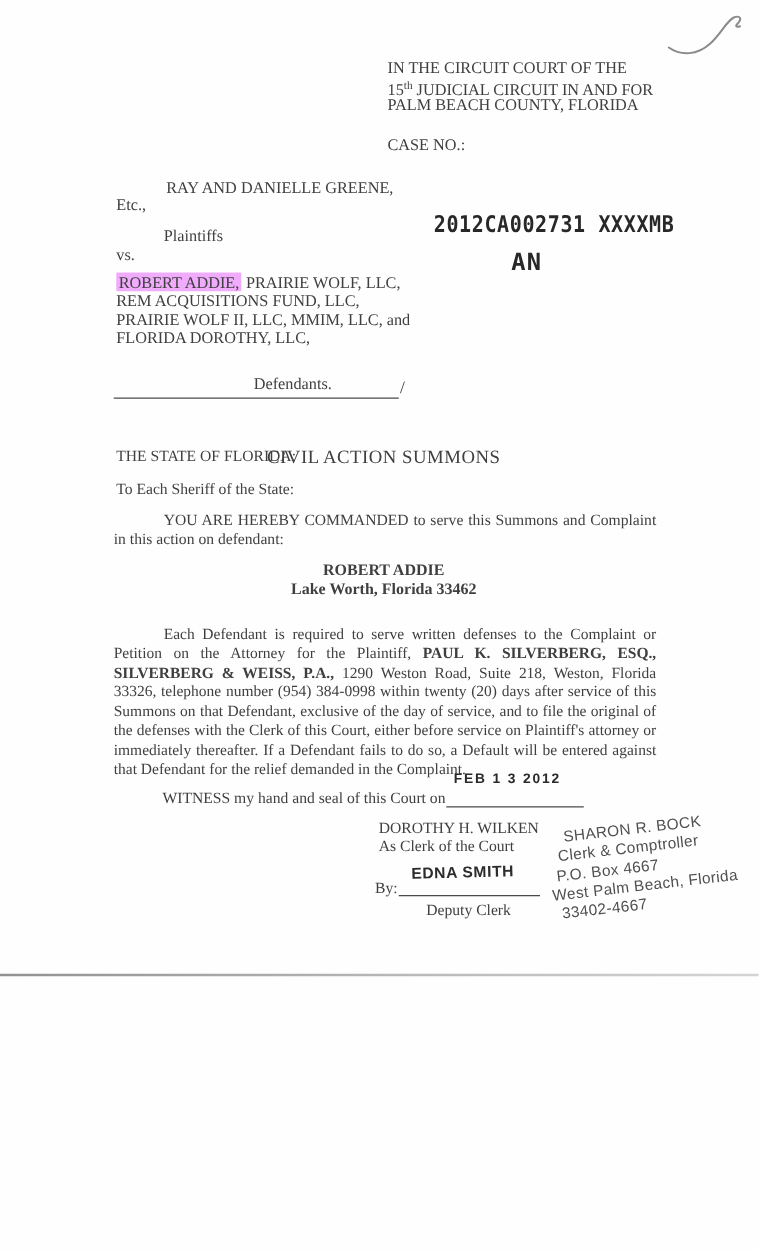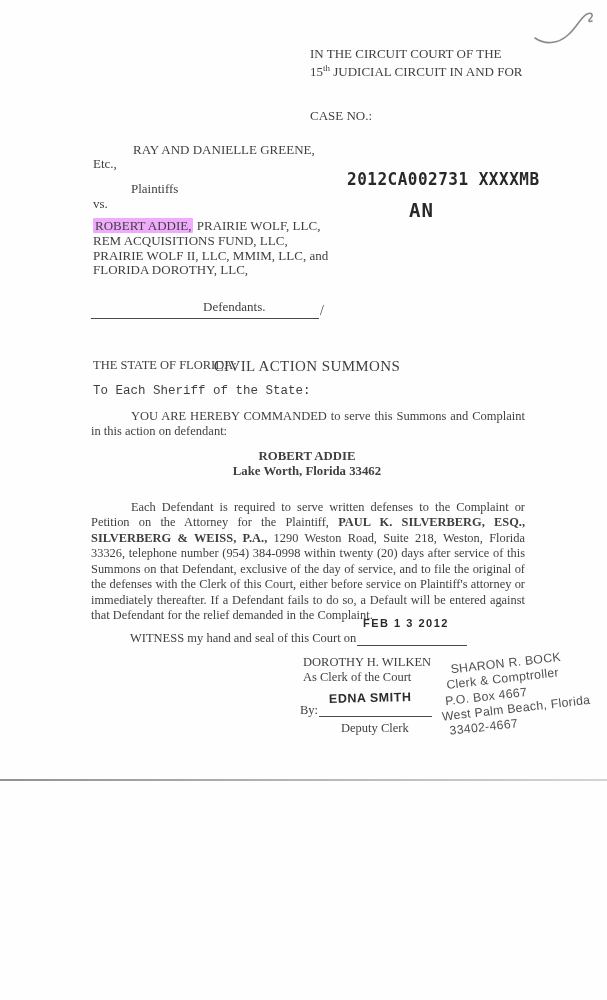--- a/index.html
+++ b/index.html
@@ -34,20 +34,21 @@
 <body>
 
 <div class="page">
 
   <svg class="abs" style="left:513px;top:2px;" width="92" height="50" viewBox="0 0 92 50">
     <path d="M 22 36 C 32 43 45 42 55 33 C 64 25 68 15 74 12 C 79 10 81 13 77 17 C 75 19 76 20 79 19" fill="none" stroke="#8a8a8a" stroke-width="1.6" stroke-linecap="round"></path>
   </svg>
 
   <div class="abs t13" style="left:310px;top:46px;">IN THE CIRCUIT COURT OF THE</div>
   <div class="abs t13" style="left:310px;top:61px;"><span>15</span><sup>th</sup><span> JUDICIAL CIRCUIT IN AND FOR</span></div>
+  <div class="abs t13" style="left:310px;top:76px;">PALM BEACH COUNTY, FLORIDA</div>
   <div class="abs t13" style="left:310px;top:108px;">CASE NO.:</div>
 
   <div class="abs t13" style="left:93px;top:142px;margin-left:40px;">RAY AND DANIELLE GREENE,</div>
   <div class="abs t13" style="left:93px;top:156px;">Etc.,</div>
   <div class="abs t13" style="left:131px;top:181px;">Plaintiffs</div>
   <div class="abs t13" style="left:93px;top:196px;">vs.</div>
 
   <div class="abs stamp-mono case-stamp" style="left:347px;top:168px;">2012CA002731 XXXXMB</div>
   <div class="abs stamp-mono an-stamp" style="left:409px;top:199px;">AN</div>
 
@@ -55,21 +56,21 @@
   <div class="abs t13" style="left:93px;top:233px;">REM ACQUISITIONS FUND, LLC,</div>
   <div class="abs t13" style="left:93px;top:248px;">PRAIRIE WOLF II, LLC, MMIM, LLC, and</div>
   <div class="abs t13" style="left:93px;top:262px;">FLORIDA DOROTHY, LLC,</div>
   <div class="abs t13" style="left:203px;top:299px;">Defendants.</div>
   <div class="rule" style="left:91px;top:318px;width:228px;"></div>
   <div class="abs" style="left:320px;top:303px;font-size:14px;">/</div>
 
   <div class="abs title center" style="left:91px;top:331px;width:432px;">CIVIL ACTION SUMMONS</div>
 
   <div class="abs t12" style="left:93px;top:358px;">THE STATE OF FLORIDA:</div>
-  <div class="abs t12" style="left:93px;top:384px;font-family:Liberation Mono, monospace;">To Each Sheriff of the State:</div>
+  <div class="abs t12" style="left:93px;top:384px;">To Each Sheriff of the State:</div>
 
   <div class="abs t12 justify" style="left:91px;top:409px;width:434px;text-indent:40px;line-height:15.2px;">YOU ARE HEREBY COMMANDED to serve this Summons and Complaint in this action on defendant:</div>
 
   <div class="abs center bold" style="left:91px;top:449px;width:432px;font-size:12.8px;line-height:14.6px;">
     <div>ROBERT ADDIE</div>
     <div>Lake Worth, Florida 33462</div>
   </div>
 
   <div class="abs justify" style="left:91px;top:500px;width:434px;text-indent:40px;font-size:12.4px;line-height:15.45px;"><span>Each Defendant is required to serve written defenses to the Complaint or Petition on the Attorney for the Plaintiff, </span><b>PAUL K. SILVERBERG, ESQ., SILVERBERG &amp; WEISS, P.A.,</b><span> 1290 Weston Road, Suite 218, Weston, Florida 33326, telephone number (954) 384-0998 within twenty (20) days after service of this Summons on that Defendant, exclusive of the day of service, and to file the original of the defenses with the Clerk of this Court, either before service on Plaintiff's attorney or immediately thereafter.  If a Defendant fails to do so, a Default will be entered against that Defendant for the relief demanded in the Complaint.</span></div>
 

